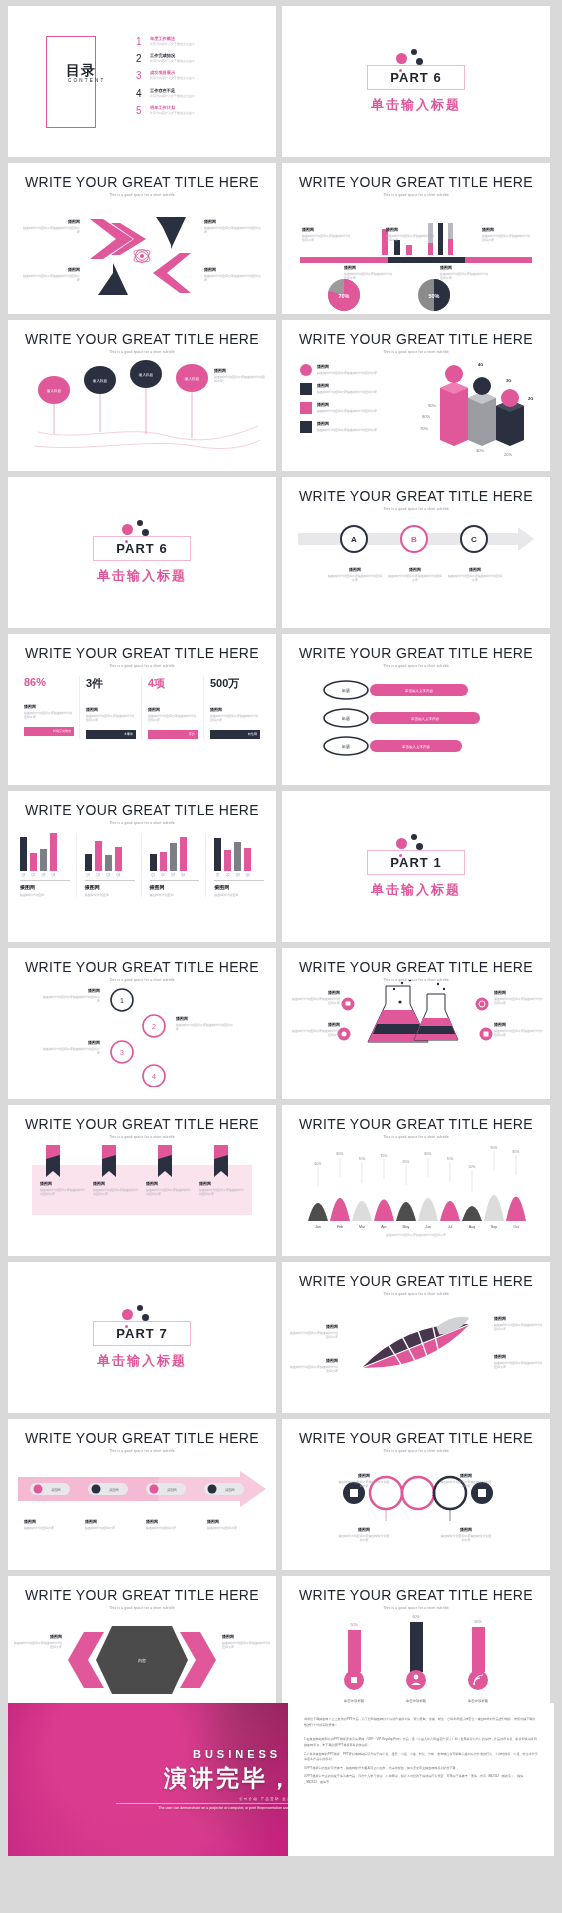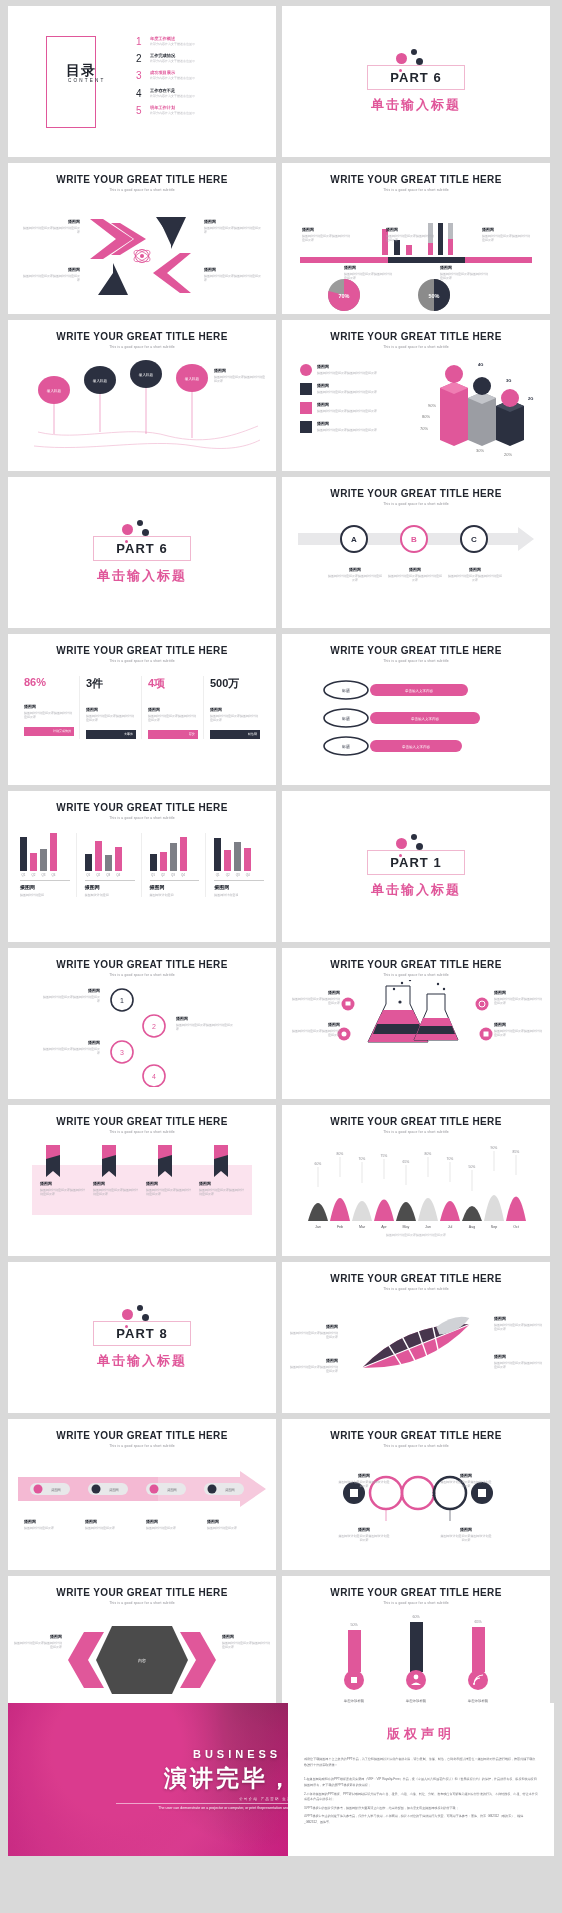--- a/index.html
+++ b/index.html
@@ -9,21 +9,21 @@
     font-family:"Liberation Sans","DejaVu Sans",sans-serif;
     position:relative; overflow:hidden;
   }
   .grid { display:flex; flex-wrap:wrap; gap:6px 6px; padding:6px 8px 0 8px; }
   .slide {
     width:268px; height:151px; background:#fff; position:relative; overflow:hidden;
     flex:0 0 auto;
   }
   
   .hdr { text-align:center; padding-top:11px; }
-  .hdr .t { font-size:10px; font-weight:700; letter-spacing:.35px; color:#21252e; }
+  .hdr .t { font-size:14px; font-weight:400; letter-spacing:.35px; color:#21252e; }
   .hdr .s { font-size:3.3px; color:#8d8d93; margin-top:2.5px; letter-spacing:.2px; }
   
   .tb .tt { font-size:4px; font-weight:700; color:#21252e; }
   .tb .td { font-size:3px; color:#a7a7ad; line-height:1.5; margin-top:1.5px; }
   .tb.c { text-align:center; }
   .tb.r { text-align:right; }
   
   .part { display:flex; flex-direction:column; align-items:center; justify-content:center; height:100%; }
   .part .dots { position:relative; width:120px; height:26px; }
   .part .dots i { position:absolute; border-radius:50%; display:block; }
@@ -686,21 +686,21 @@
   </div>
 
   <div class="slide">
     <div class="part">
       <div class="dots">
         <i class="pink" style="left:40px;top:4px;width:11px;height:11px;"></i>
         <i class="dark" style="left:55px;top:0px;width:6px;height:6px;"></i>
         <i class="dark" style="left:60px;top:9px;width:7px;height:7px;"></i>
         <i class="pink" style="left:43px;top:20px;width:3px;height:3px;"></i>
       </div>
-      <div class="box">PART 8</div>
+      <div class="box">PART 7</div>
       <div class="cn">单击输入标题</div>
     </div>
   </div>
 
   <div class="slide">
     <div class="hdr">
         <div class="t">WRITE YOUR GREAT TITLE HERE</div>
       <div class="s">This is a good space for a short subtitle</div>
       </div>
     <svg width="268" height="100" style="position:absolute;top:34px;left:0">
@@ -861,21 +861,20 @@
   <div class="inner">
     <div class="en">BUSINESS CATALOG</div>
     <div class="cn">演讲完毕，谢谢观看</div>
     <div class="rule"></div>
     <div class="kw">公司介绍  产品营销  生意文化  品牌展示</div>
     <div class="desc">The user can demonstrate on a projector or computer, or print thepresentation and make it into a film to be used in a wider field.The user can demonstrate.</div>
   </div>
 </div>
 
 <div class="slide" style="position:absolute;left:288px;top:1703px;width:266px;height:153px;z-index:5">
-  <div class="cp-title">版权声明</div>
   <div class="cp-body">
     <p>感谢您下载摄图网平台上提供的PPT作品，为了您和摄图网以及原创作者的利益，请勿复制、传播、销售，否则将承担法律责任！摄图网将对作品进行维权，按照传播下载次数进行十倍的索取赔偿！</p>
     <p style="height:3px"></p>
     <p>1.在摄图网站或和有的PPT模板是会员免费网（VRF：VIP Royalty-Free）作品，受《中国人民共和国著作权法》和《世界版权公约》的保护，作品的所有权、版权和使用权归摄图网所有，未下载的是PPT模板素材的使用权；</p>
     <p>2.不得将摄图网的PPT模板、PPT素材或网站标识分用于再出售、租凭、出租、出借、转让、分销、发布或任何可解释为返回原付分发的行为、不得转授权、出租、转让本作仅成通本作品中的权利；</p>
     <p>3.PPT模板中的图片仅供参考，摄图网提供大量高清正出图款，结果将配图，如有需要请至摄图网或权利的付下载；</p>
     <p>4.PPT模板中包含的创意字体为参考品，仅供个人学习使用，不得商用，拟议不对您的字体使用行为负责。可商用字体参考：黑体、仿宋_GB2312（或的宋）、楷体_GB2312、圆体等。</p>
   </div>
 </div>
 

